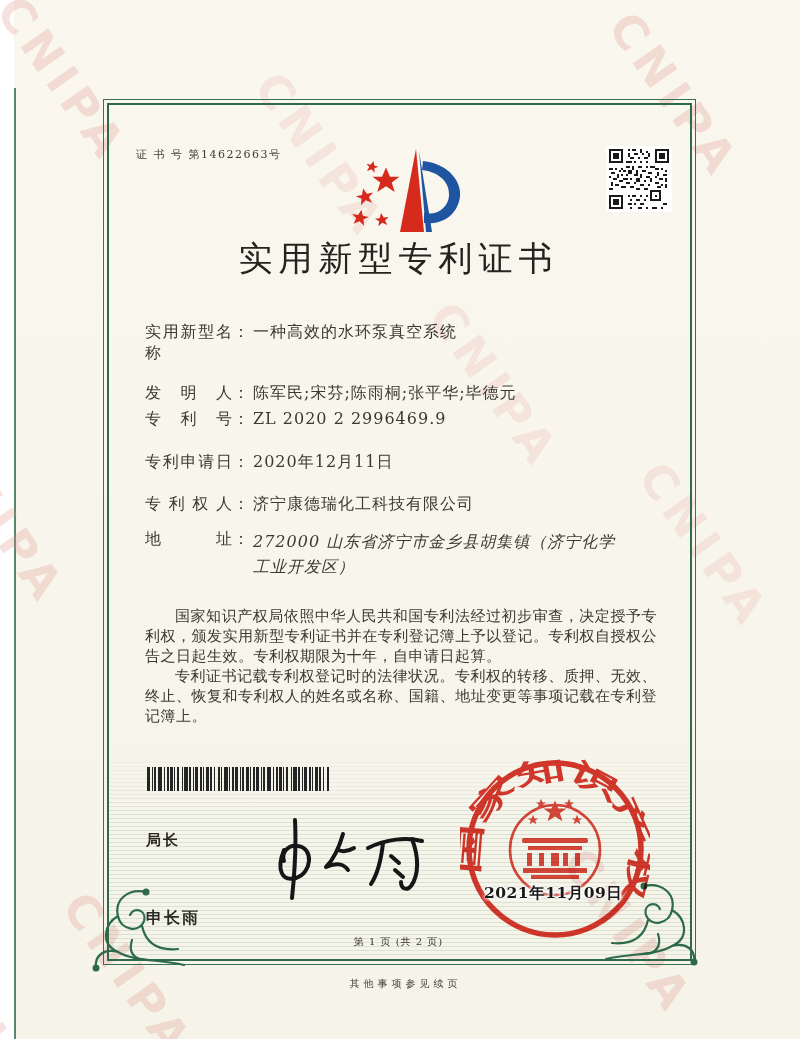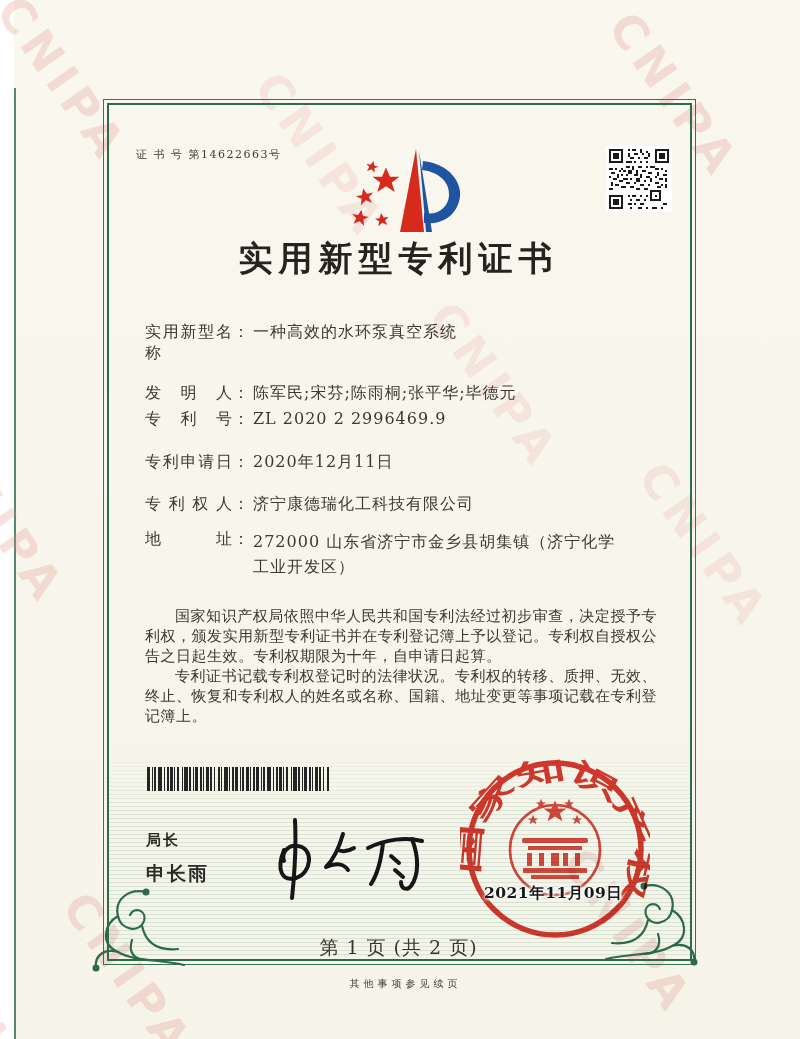--- a/index.html
+++ b/index.html
@@ -17,35 +17,35 @@
   .wm.light{color:rgba(222,148,138,0.18);}
   
   .frame-outer{left:103px;top:99px;width:591px;height:864px;border:1.5px solid #3a7354;z-index:2;}
   .frame-inner{position:absolute;left:3px;top:3px;right:3px;bottom:3px;border:2.5px solid #2e6b4a;}
   .band{left:107px;top:746px;width:583px;height:212px;z-index:1;
         background:repeating-linear-gradient(180deg,rgba(122,172,142,.24) 0 1px,rgba(0,0,0,0) 1px 4px);
         -webkit-mask-image:linear-gradient(180deg,transparent 0,#000 35%);
         mask-image:linear-gradient(180deg,transparent 0,#000 35%);}
   
   .certno{left:136px;top:147px;font-size:11px;letter-spacing:1.5px;color:#403c35;z-index:4;}
-  .title{left:103px;top:236px;width:591px;text-align:center;font-size:34px;font-weight:bold;
+  .title{left:103px;top:236px;width:591px;text-align:center;font-size:34px;font-weight:normal;
          letter-spacing:6px;color:#26231e;z-index:4;}
   .row{left:145px;width:520px;font-size:16px;z-index:4;letter-spacing:1px;color:#3c3931;}
   .flabel{display:inline-block;width:88px;text-align:justify;text-align-last:justify;vertical-align:top;}
   .fval{margin-left:3px;}
-  .addr .fval{display:inline-block;width:378px;line-height:25px;vertical-align:top;}
+  .addr .fval{display:inline-block;width:378px;line-height:25px;vertical-align:top;font-style:italic;}
   .grant2{position:absolute;left:245px;top:0;white-space:nowrap;}
   .bodytext{left:145px;top:606px;width:512px;font-size:15px;line-height:20px;
             letter-spacing:.5px;color:#3d392f;text-align:justify;z-index:4;}
   .bodytext p{margin:0;text-indent:2em;}
   .sig-title{left:146px;top:831px;font-size:15px;font-weight:bold;
              font-family:Liberation Sans, sans-serif;color:#2c2a25;z-index:5;letter-spacing:2px;}
-  .sig-name{left:146px;top:861px;font-size:19px;font-weight:bold;
+  .sig-name{left:146px;top:908px;font-size:16px;font-weight:bold;
             font-family:"DejaVu Sans","Liberation Sans",sans-serif;color:#2c2a25;z-index:5;letter-spacing:2px;}
-  .pageinfo{left:103px;top:935px;width:591px;text-align:center;font-size:19px;
+  .pageinfo{left:103px;top:935px;width:591px;text-align:center;font-size:10px;
             letter-spacing:1px;color:#39362f;z-index:4;}
   .footnote{left:110px;top:977px;width:591px;text-align:center;font-size:10px;
             letter-spacing:4px;color:#43403a;z-index:4;}
   .sealdate{left:484px;top:883px;font-size:15.5px;font-weight:bold;color:#181818;z-index:7;
             letter-spacing:.5px;text-shadow:0 0 3px #fff,0 0 4px #fff,0 0 5px #fff;}
   .seal{left:460px;top:754px;z-index:6;opacity:.92;mix-blend-mode:multiply;}
   .signature{left:250px;top:812px;z-index:5;}
   .barcode{left:145px;top:767px;z-index:5;}
   .logo{left:336px;top:139px;z-index:4;}
   .qr{left:606px;top:146px;z-index:4;background:#fff;padding:3px;}

